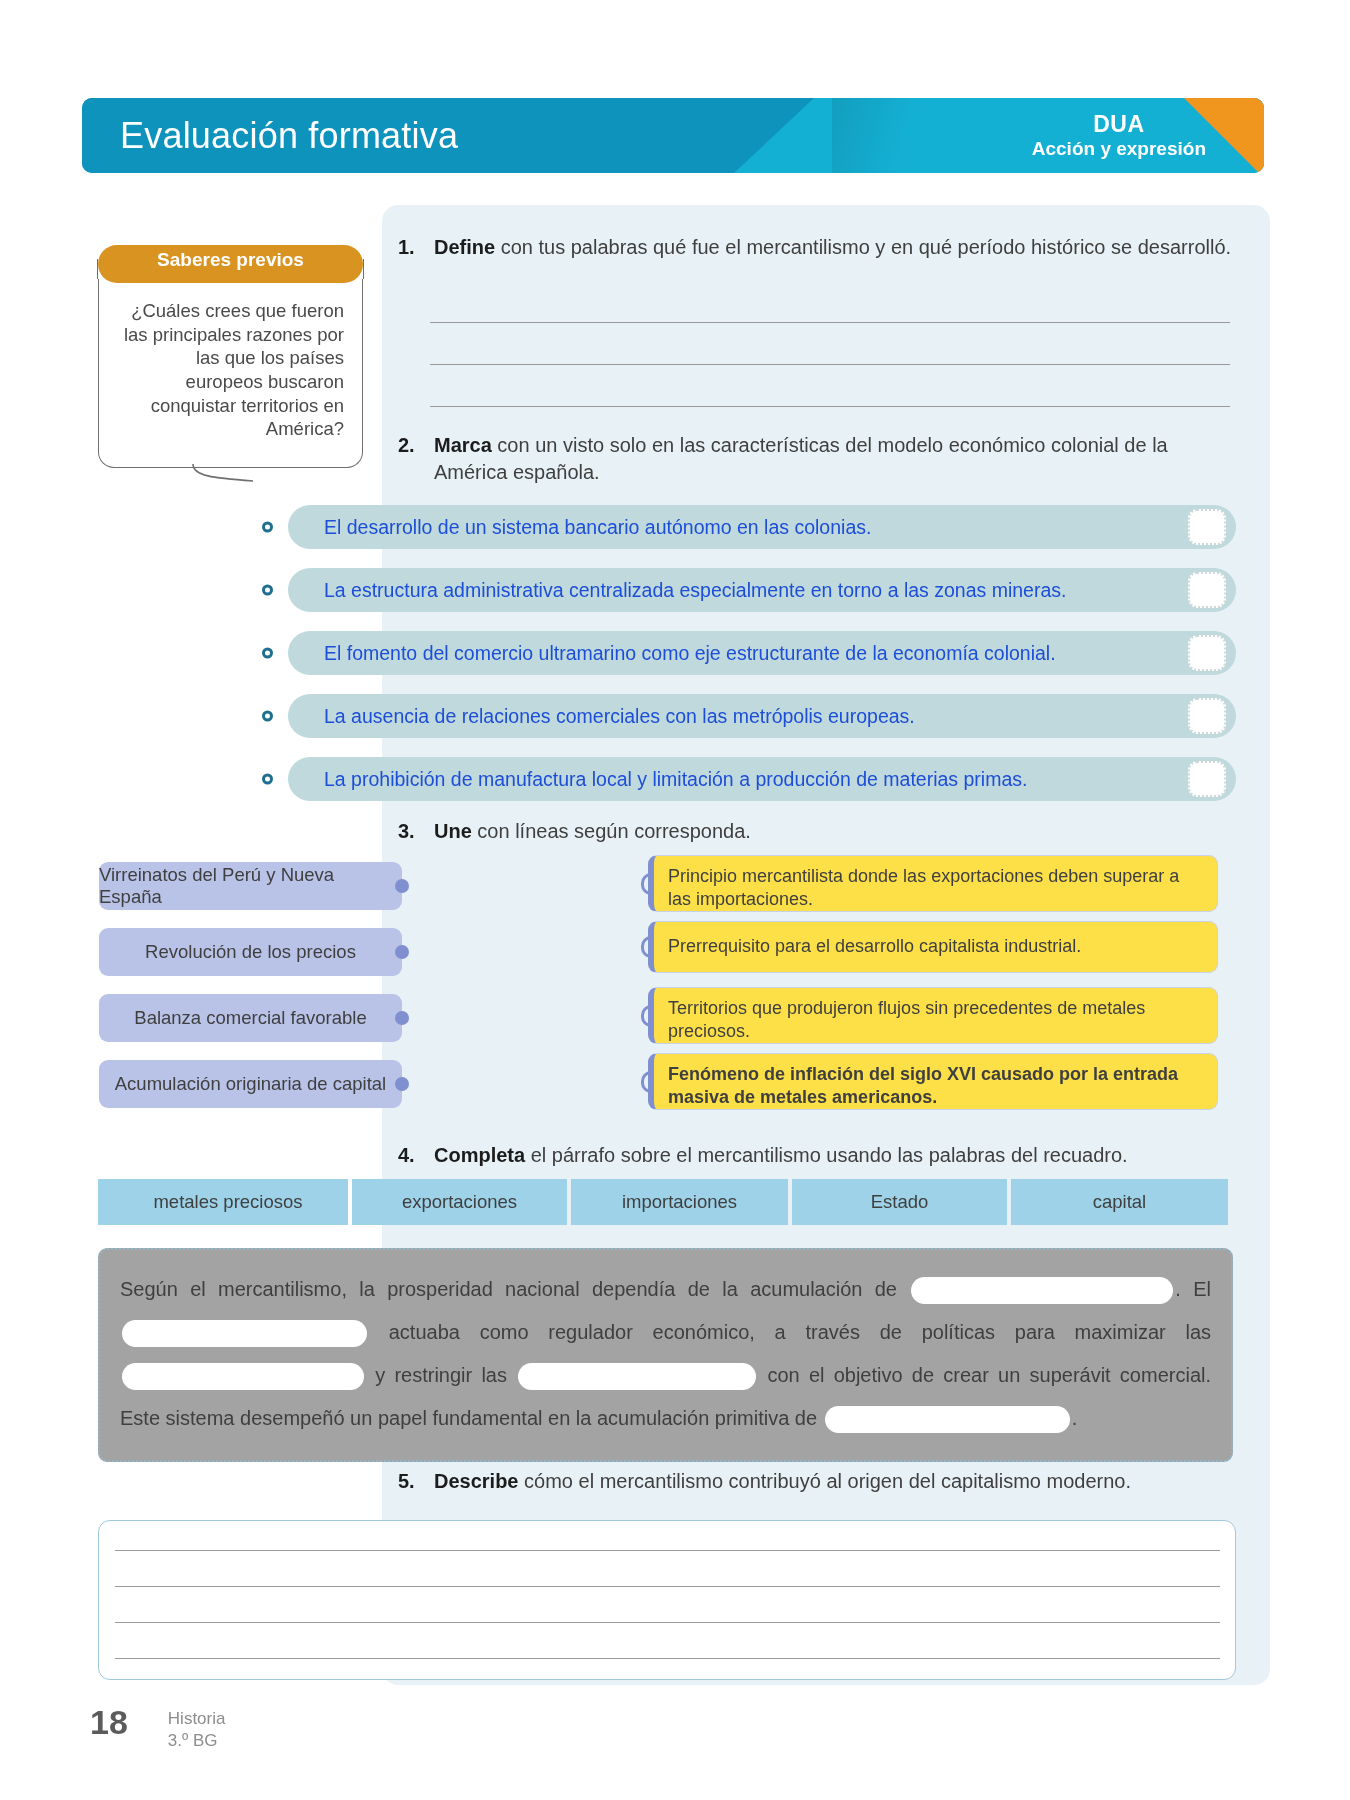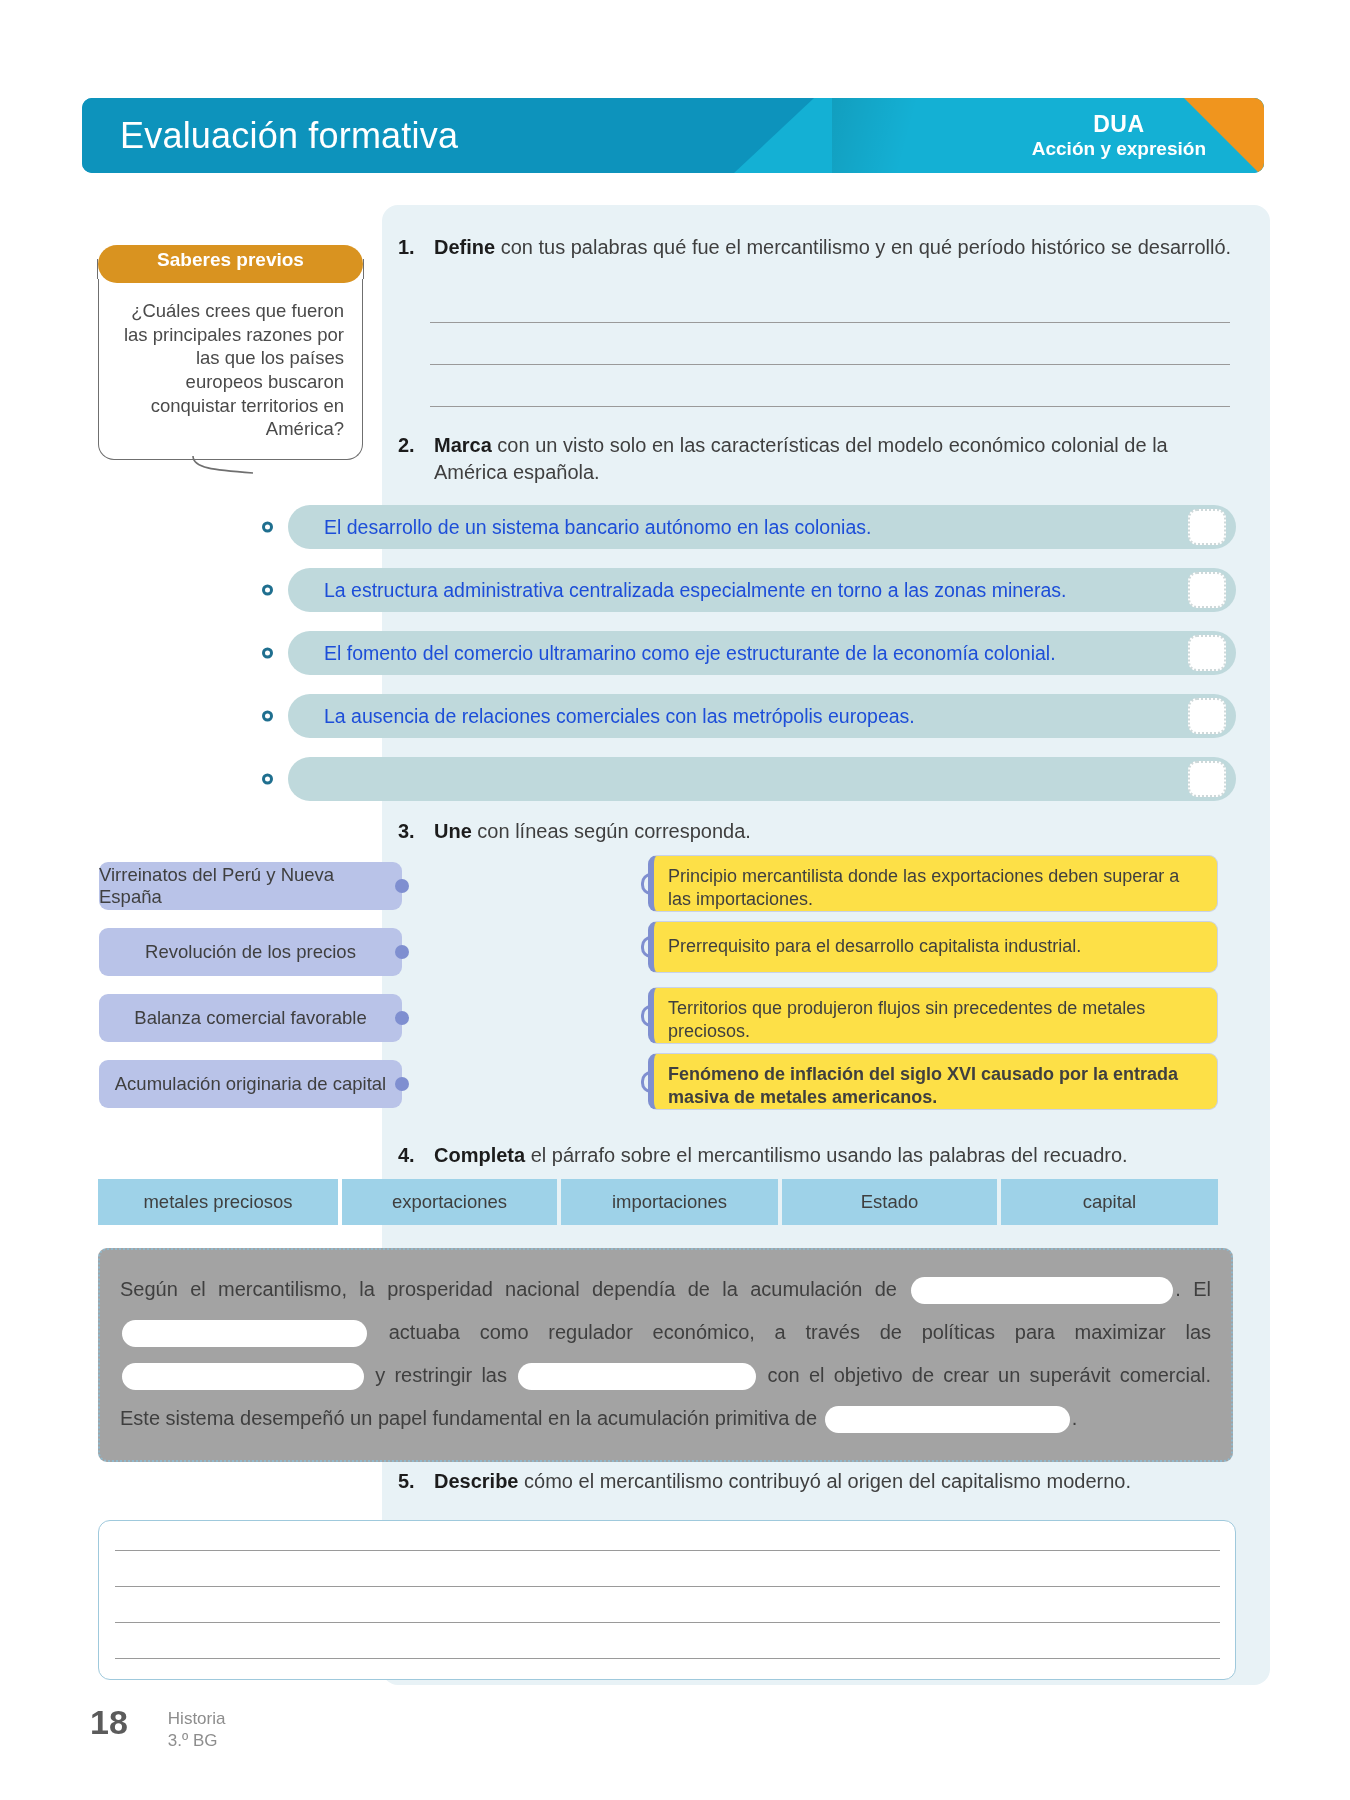--- a/index.html
+++ b/index.html
@@ -73,21 +73,21 @@
     padding:4px 0 12px;
     border-radius:26px;
     position:relative; z-index:3;
   }
   .saberes-body{
     position:relative;
     margin-top:-6px;
     border:1.6px solid #6f6f6f;
     border-top:none;
     border-radius:0 0 16px 16px;
-    padding:22px 18px 18px;
+    padding:22px 18px 26px;
     background:#ffffff;
     font-size:18.5px;
     line-height:1.28;
     text-align:right;
     color:#4a4a4a;
     z-index:1;
   }
   .saberes-body::before{
     content:"";
     position:absolute; left:-1.6px; right:-1.6px; top:-18px; height:20px;
@@ -295,20 +295,21 @@
     <span class="opt-text">El fomento del comercio ultramarino como eje estructurante de la economía colonial.</span>
     <span class="opt-check"></span>
   </div>
   <div class="opt" style="left:288px; top:694px; width:948px;">
     <span class="opt-bullet"></span>
     <span class="opt-text">La ausencia de relaciones comerciales con las metrópolis europeas.</span>
     <span class="opt-check"></span>
   </div>
   <div class="opt" style="left:288px; top:757px; width:948px;">
     <span class="opt-bullet"></span>
+    <span class="opt-text">La prohibición de manufactura local y limitación a producción de materias primas.</span>
     <span class="opt-check"></span>
   </div>
 
   <div class="q" style="left:398px; top:818px; width:840px;">
     <span class="num">3.</span>
     <span class="q-body"><b>Une</b><span> con líneas según corresponda.</span></span>
   </div>
 
   <div class="mleft" style="left:99px; top:862px;">
     <span>Virreinatos del Perú y Nueva España</span>
@@ -335,21 +336,21 @@
   <div class="mright" style="left:648px; top:1053px; height:57px;font-weight:bold;">
     <span>Fenómeno de inflación del siglo XVI causado por la entrada masiva de metales americanos.</span>
   </div>
 
   <div class="q" style="left:398px; top:1142px; width:840px;">
     <span class="num">4.</span>
     <span class="q-body"><b>Completa</b><span> el párrafo sobre el mercantilismo usando las palabras del recuadro.</span></span>
   </div>
 
   <div class="bankrow">
-    <div class="bankcell" style="width:240px;">
+    <div class="bankcell" style="width:240px;padding-left:10px;">
       <span>metales preciosos</span>
     </div>
     <div class="bankcell" style="width:215px;">
       <span>exportaciones</span>
     </div>
     <div class="bankcell" style="width:217px;">
       <span>importaciones</span>
     </div>
     <div class="bankcell" style="width:215px;">
       <span>Estado</span>

